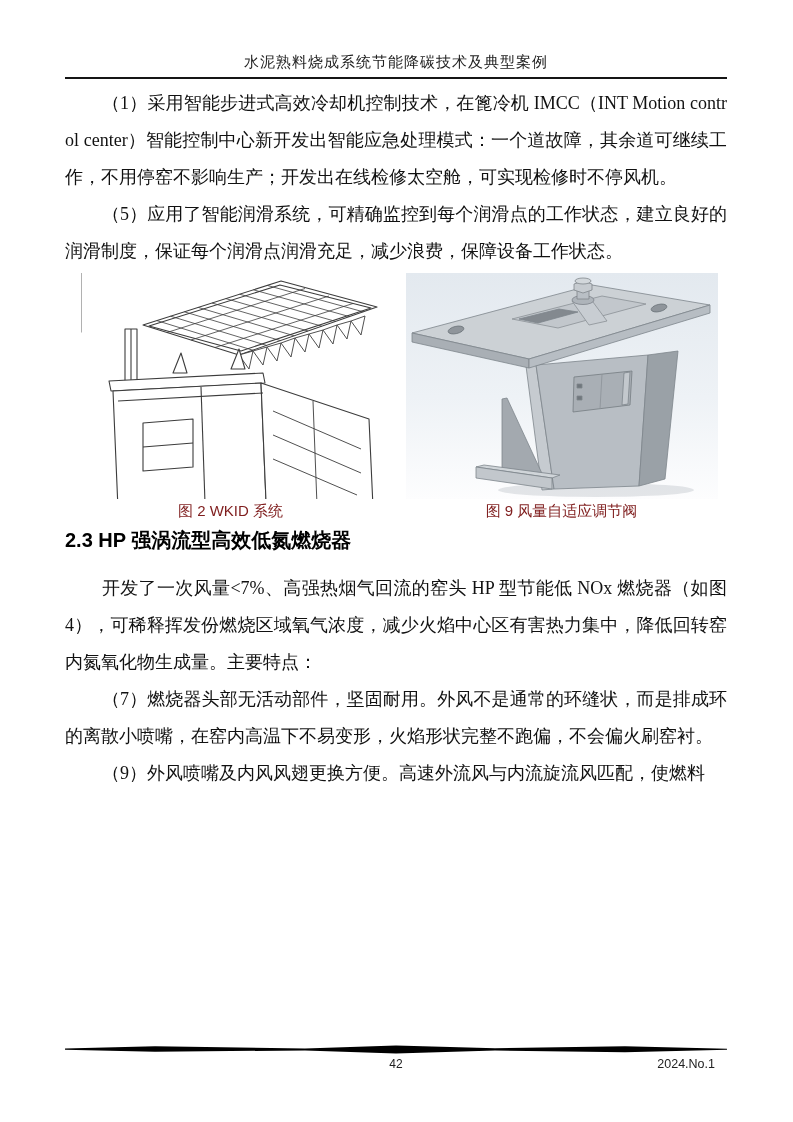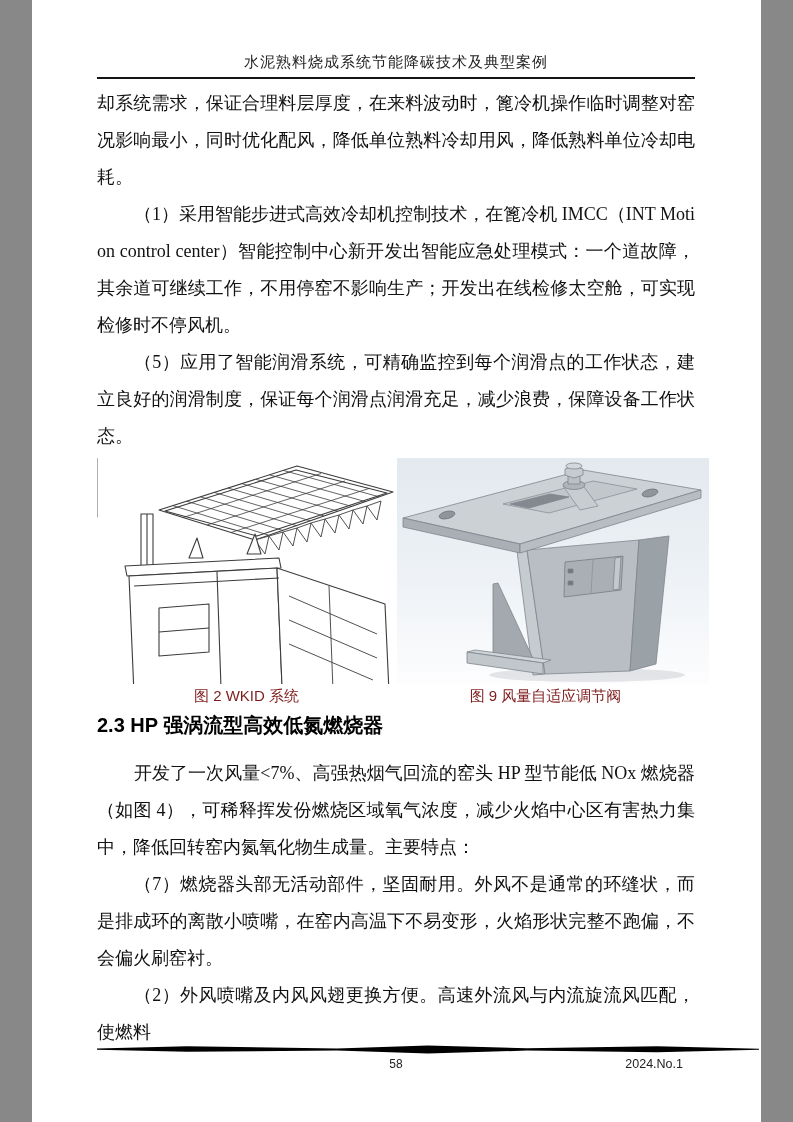--- a/index.html
+++ b/index.html
@@ -1,18 +1,18 @@
 <!DOCTYPE html>
 <html><head>
 <meta charset="utf-8">
 <style>
   html,body{margin:0;padding:0;background:#888;}
   .page{
     position:relative;
-    width:729px;height:1122px;
+    width:793px;height:1122px;
     background:#ffffff;
     margin:0 auto;
     overflow:hidden;
     font-family:"Liberation Serif","DejaVu Serif",serif;
     color:#111;
   }
   
   .doc-header{
     margin:0 66px 0 65px;
     padding-top:53px;
@@ -95,21 +95,20 @@
 <body>
 
 <div class="page">
 
   <div class="doc-header">
     <span class="title">水泥熟料烧成系统节能降碳技术及典型案例</span>
   </div>
 
   <div class="doc-body">
 
-    <p class="body-par">却系统需求，保证合理料层厚度，在来料波动时，篦冷机操作临时调整对窑况影响最小，同时优化配风，降低单位熟料冷却用风，降低熟料单位冷却电耗。</p>
     <p class="body-par indent">（1）采用智能步进式高效冷却机控制技术，在篦冷机 IMCC（INT Motion control center）智能控制中心新开发出智能应急处理模式：一个道故障，其余道可继续工作，不用停窑不影响生产；开发出在线检修太空舱，可实现检修时不停风机。</p>
     <p class="body-par indent">（5）应用了智能润滑系统，可精确监控到每个润滑点的工作状态，建立良好的润滑制度，保证每个润滑点润滑充足，减少浪费，保障设备工作状态。</p>
 
     <div class="figure-row">
       <div class="fig-cell">
 
         <svg width="300" height="226" viewBox="0 0 300 226">
           <g stroke="#3c3c3c" stroke-width="1.1" fill="none" stroke-linejoin="round">
 
             <rect x="44" y="56" width="12" height="74" fill="#fff"></rect>
@@ -232,27 +231,27 @@
 
     <div class="caption-row">
       <div class="caption">图 2  WKID 系统</div>
       <div class="caption">图 9 风量自适应调节阀</div>
     </div>
 
     <h2 class="section-heading">2.3 HP 强涡流型高效低氮燃烧器</h2>
 
     <p class="body-par indent">开发了一次风量&lt;7%、高强热烟气回流的窑头 HP 型节能低 NOx 燃烧器（如图 4），可稀释挥发份燃烧区域氧气浓度，减少火焰中心区有害热力集中，降低回转窑内氮氧化物生成量。主要特点：</p>
     <p class="body-par indent">（7）燃烧器头部无活动部件，坚固耐用。外风不是通常的环缝状，而是排成环的离散小喷嘴，在窑内高温下不易变形，火焰形状完整不跑偏，不会偏火刷窑衬。</p>
-    <p class="body-par indent">（2）外风喷嘴及内风风翅更换方便。高速外流风与内流旋流风匹配，使燃料</p>
+    <p class="body-par indent">（9）外风喷嘴及内风风翅更换方便。高速外流风与内流旋流风匹配，使燃料</p>
 
   </div>
 
   <div class="doc-footer">
     <svg class="footer-bar" width="662" height="9" viewBox="0 0 662 9">
       <polygon fill="#000" points="0,3.6 90,1.2 240,3.6 331,0.6 430,3.2 560,1.2 662,3.8 662,4.8 560,7.2 430,5.6 331,8.4 240,5.4 90,6.8 0,4.8"></polygon>
     </svg>
     <div class="footer-text-row">
-      <span>58</span>
+      <span>42</span>
       <span class="issue-no">2024.No.1</span>
     </div>
   </div>
 
 </div>
 
 </body></html>

